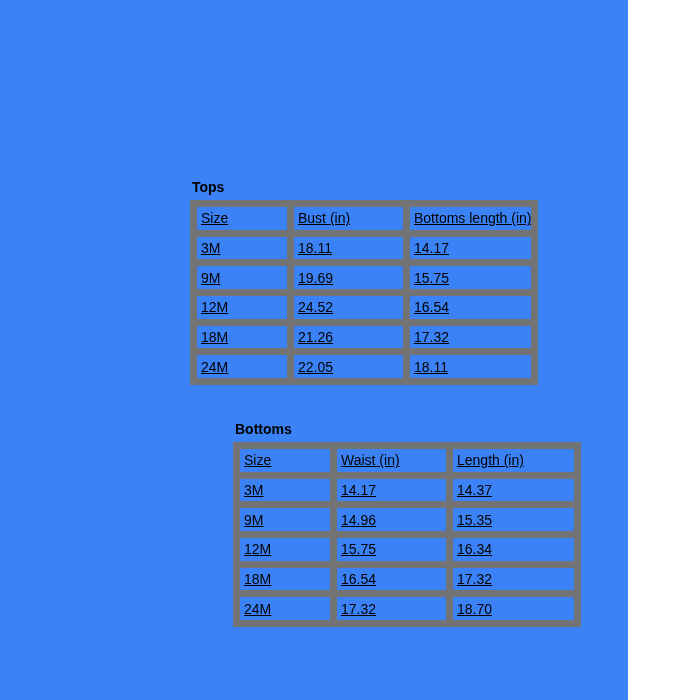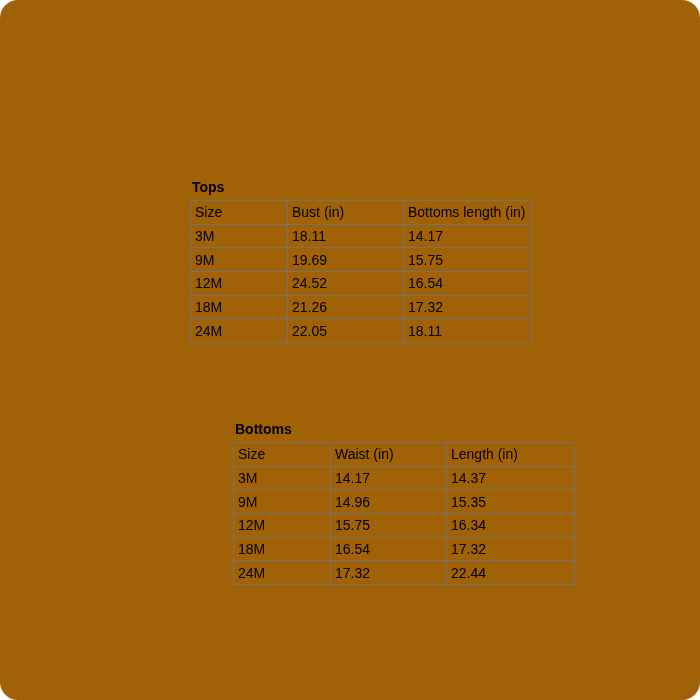--- a/index.html
+++ b/index.html
@@ -2,26 +2,25 @@
 <html><head>
 <meta charset="utf-8">
 <style>
   html, body {
     margin: 0;
     padding: 0;
     background: #ffffff;
   }
   .canvas {
     position: relative;
-    width: 700px;
+    width: 628px;
     height: 700px;
-    background: #a16207;
+    background: #3b82f6;
     font-family: "Liberation Sans", sans-serif;
     color: #000000;
-    border-radius: 18px;
   }
   .chart-section {
     position: absolute;
     left: 190px;
   }
   .section-tops    { top: 180px; }
   .section-bottoms { top: 422px; margin-left: 43px; }
   .section-title {
     margin: 0 0 5px 2px;
     font-size: 14px;
@@ -34,28 +33,29 @@
     table-layout: fixed;
     width: 341px;
     font-size: 14px;
     color: #000000;
   }
   table.size-table col.col-1 { width: 97px; }
   table.size-table col.col-2 { width: 116px; }
   table.size-table col.col-3 { width: 128px; }
   table.size-table th,
   table.size-table td {
-    border: 1px solid #737373;
+    border: 7px solid #737373;
     height: 22.7px;
     padding: 0 2px 0 4px;
     text-align: left;
     vertical-align: middle;
     font-weight: normal;
     white-space: nowrap;
     overflow: hidden;
+    text-decoration: underline;
   }
 </style>
 </head>
 <body>
 
 <div class="canvas">
 
   <section class="chart-section section-tops">
     <h2 class="section-title">Tops</h2>
     <table class="size-table">
@@ -133,19 +133,19 @@
             <td>16.34</td>
           </tr>
           <tr>
             <td>18M</td>
             <td>16.54</td>
             <td>17.32</td>
           </tr>
           <tr>
             <td>24M</td>
             <td>17.32</td>
-            <td>22.44</td>
+            <td>18.70</td>
           </tr>
         </tbody>
       </table>
   </section>
 
 </div>
 
 </body></html>

